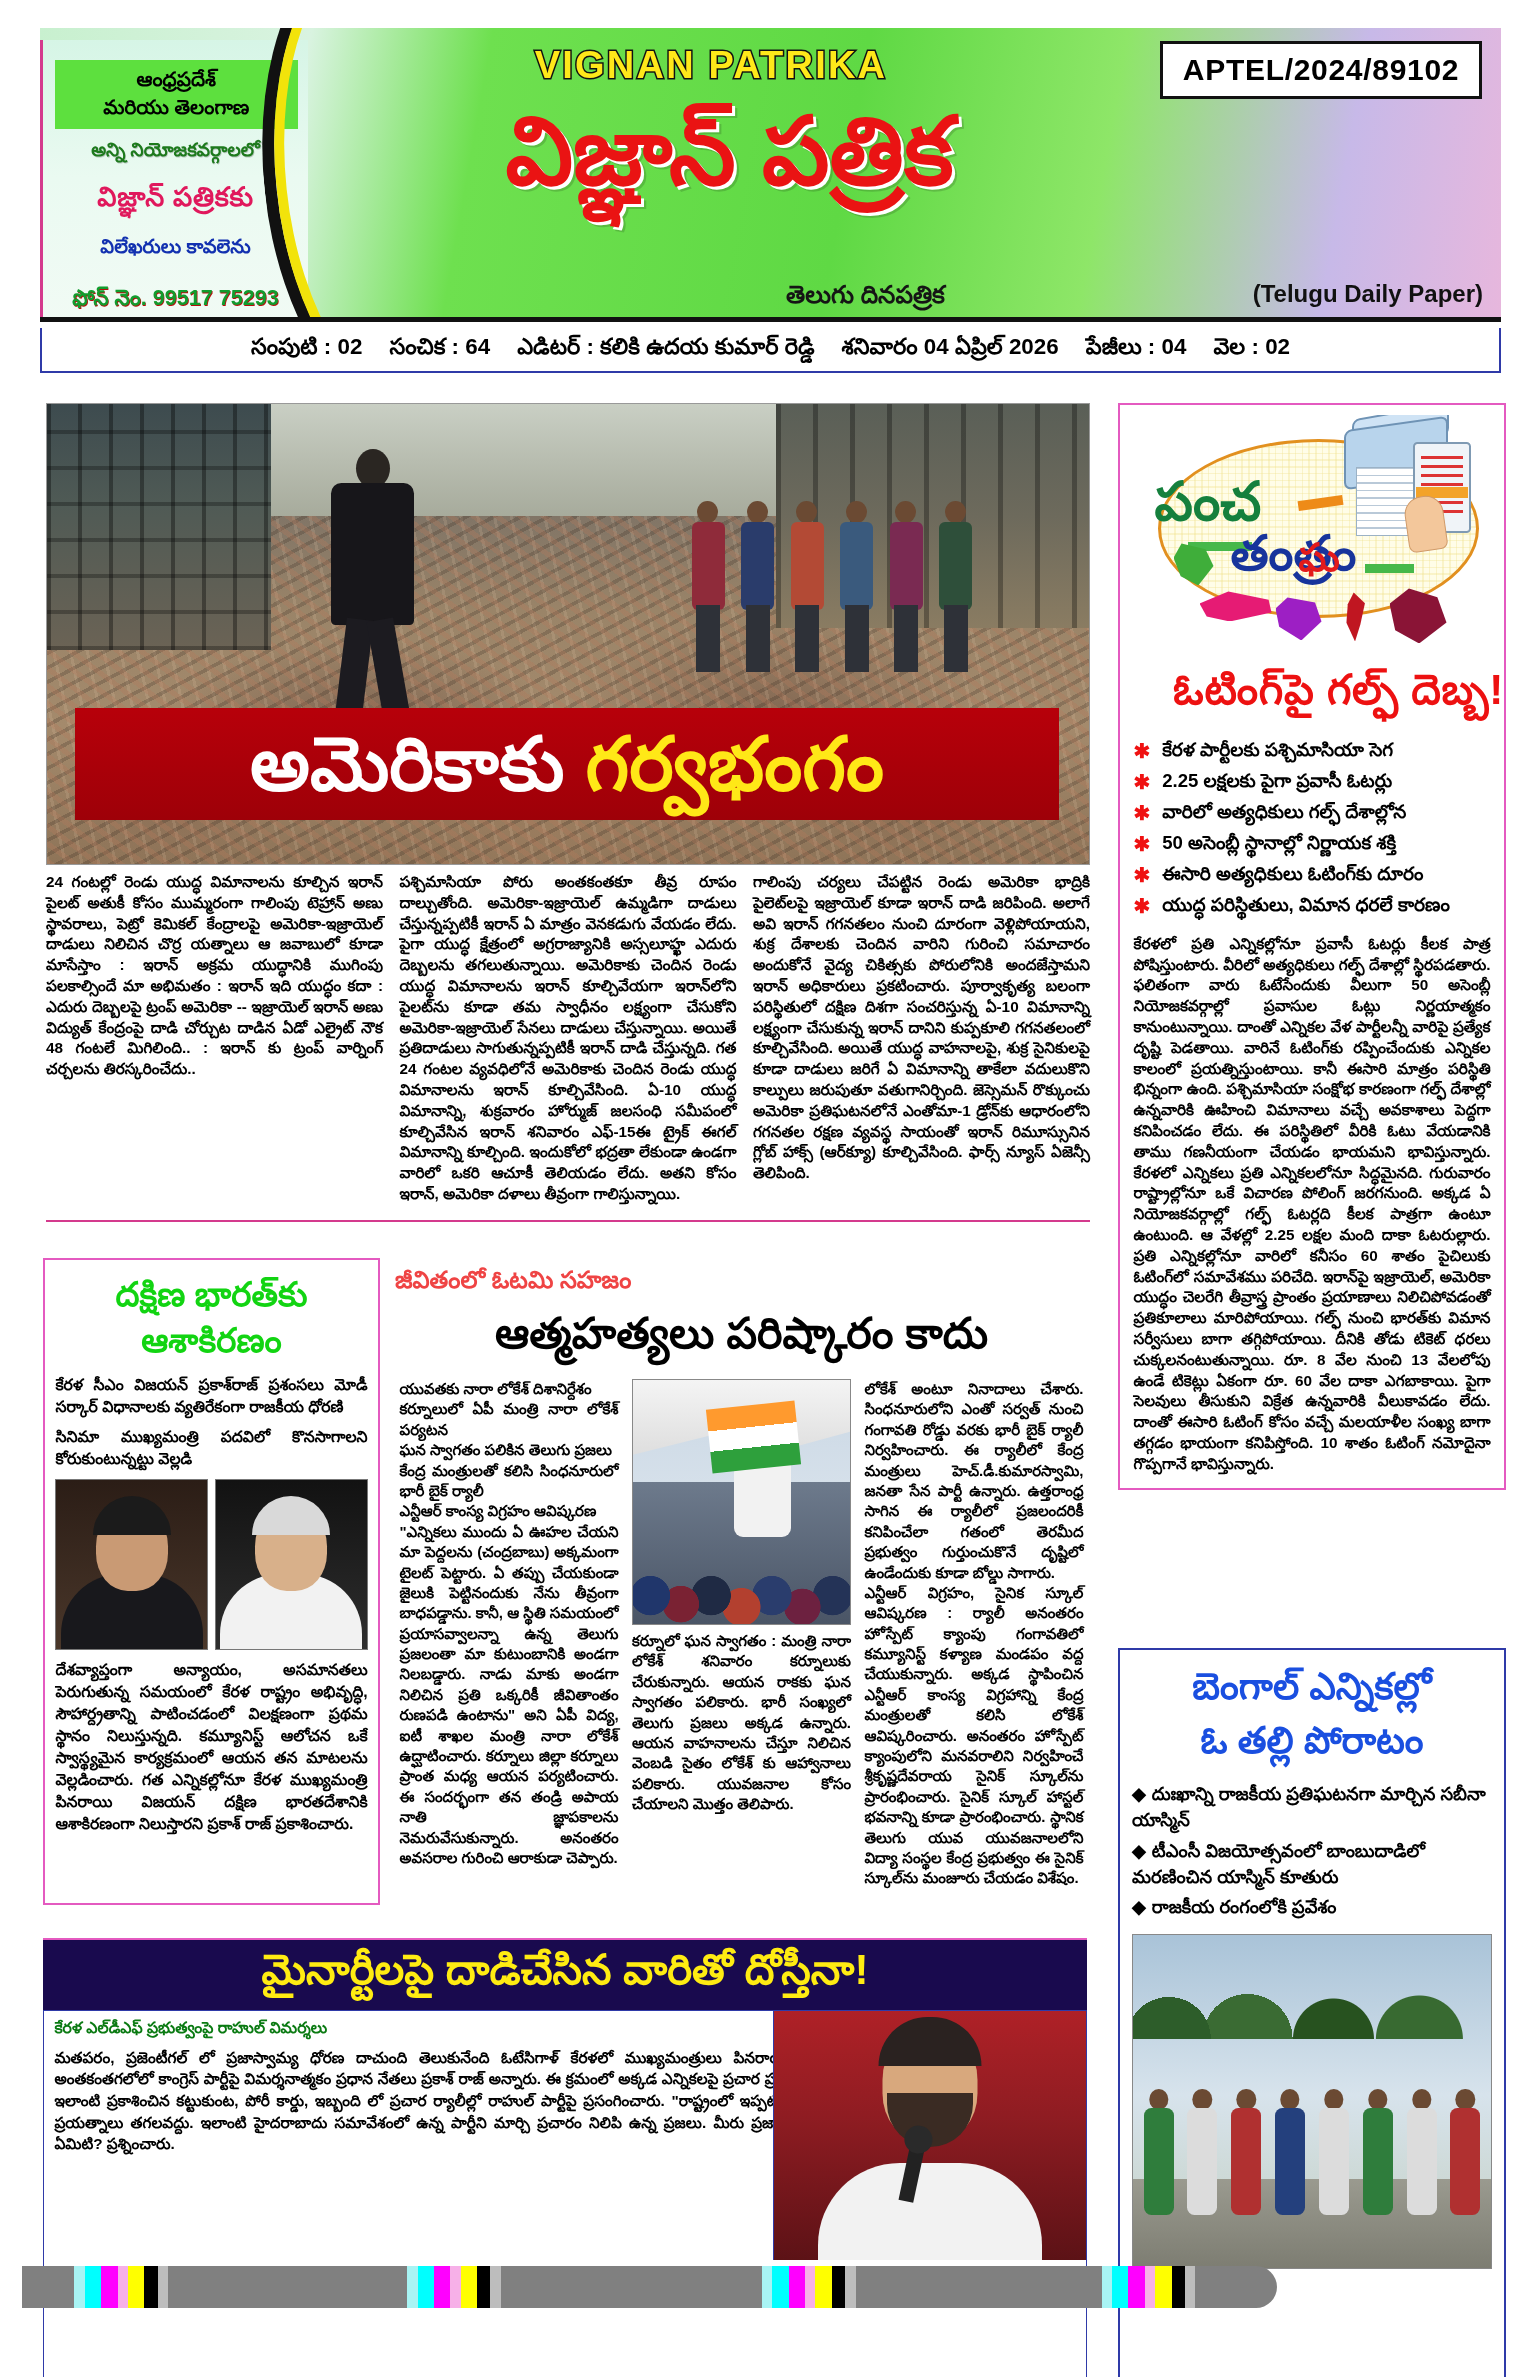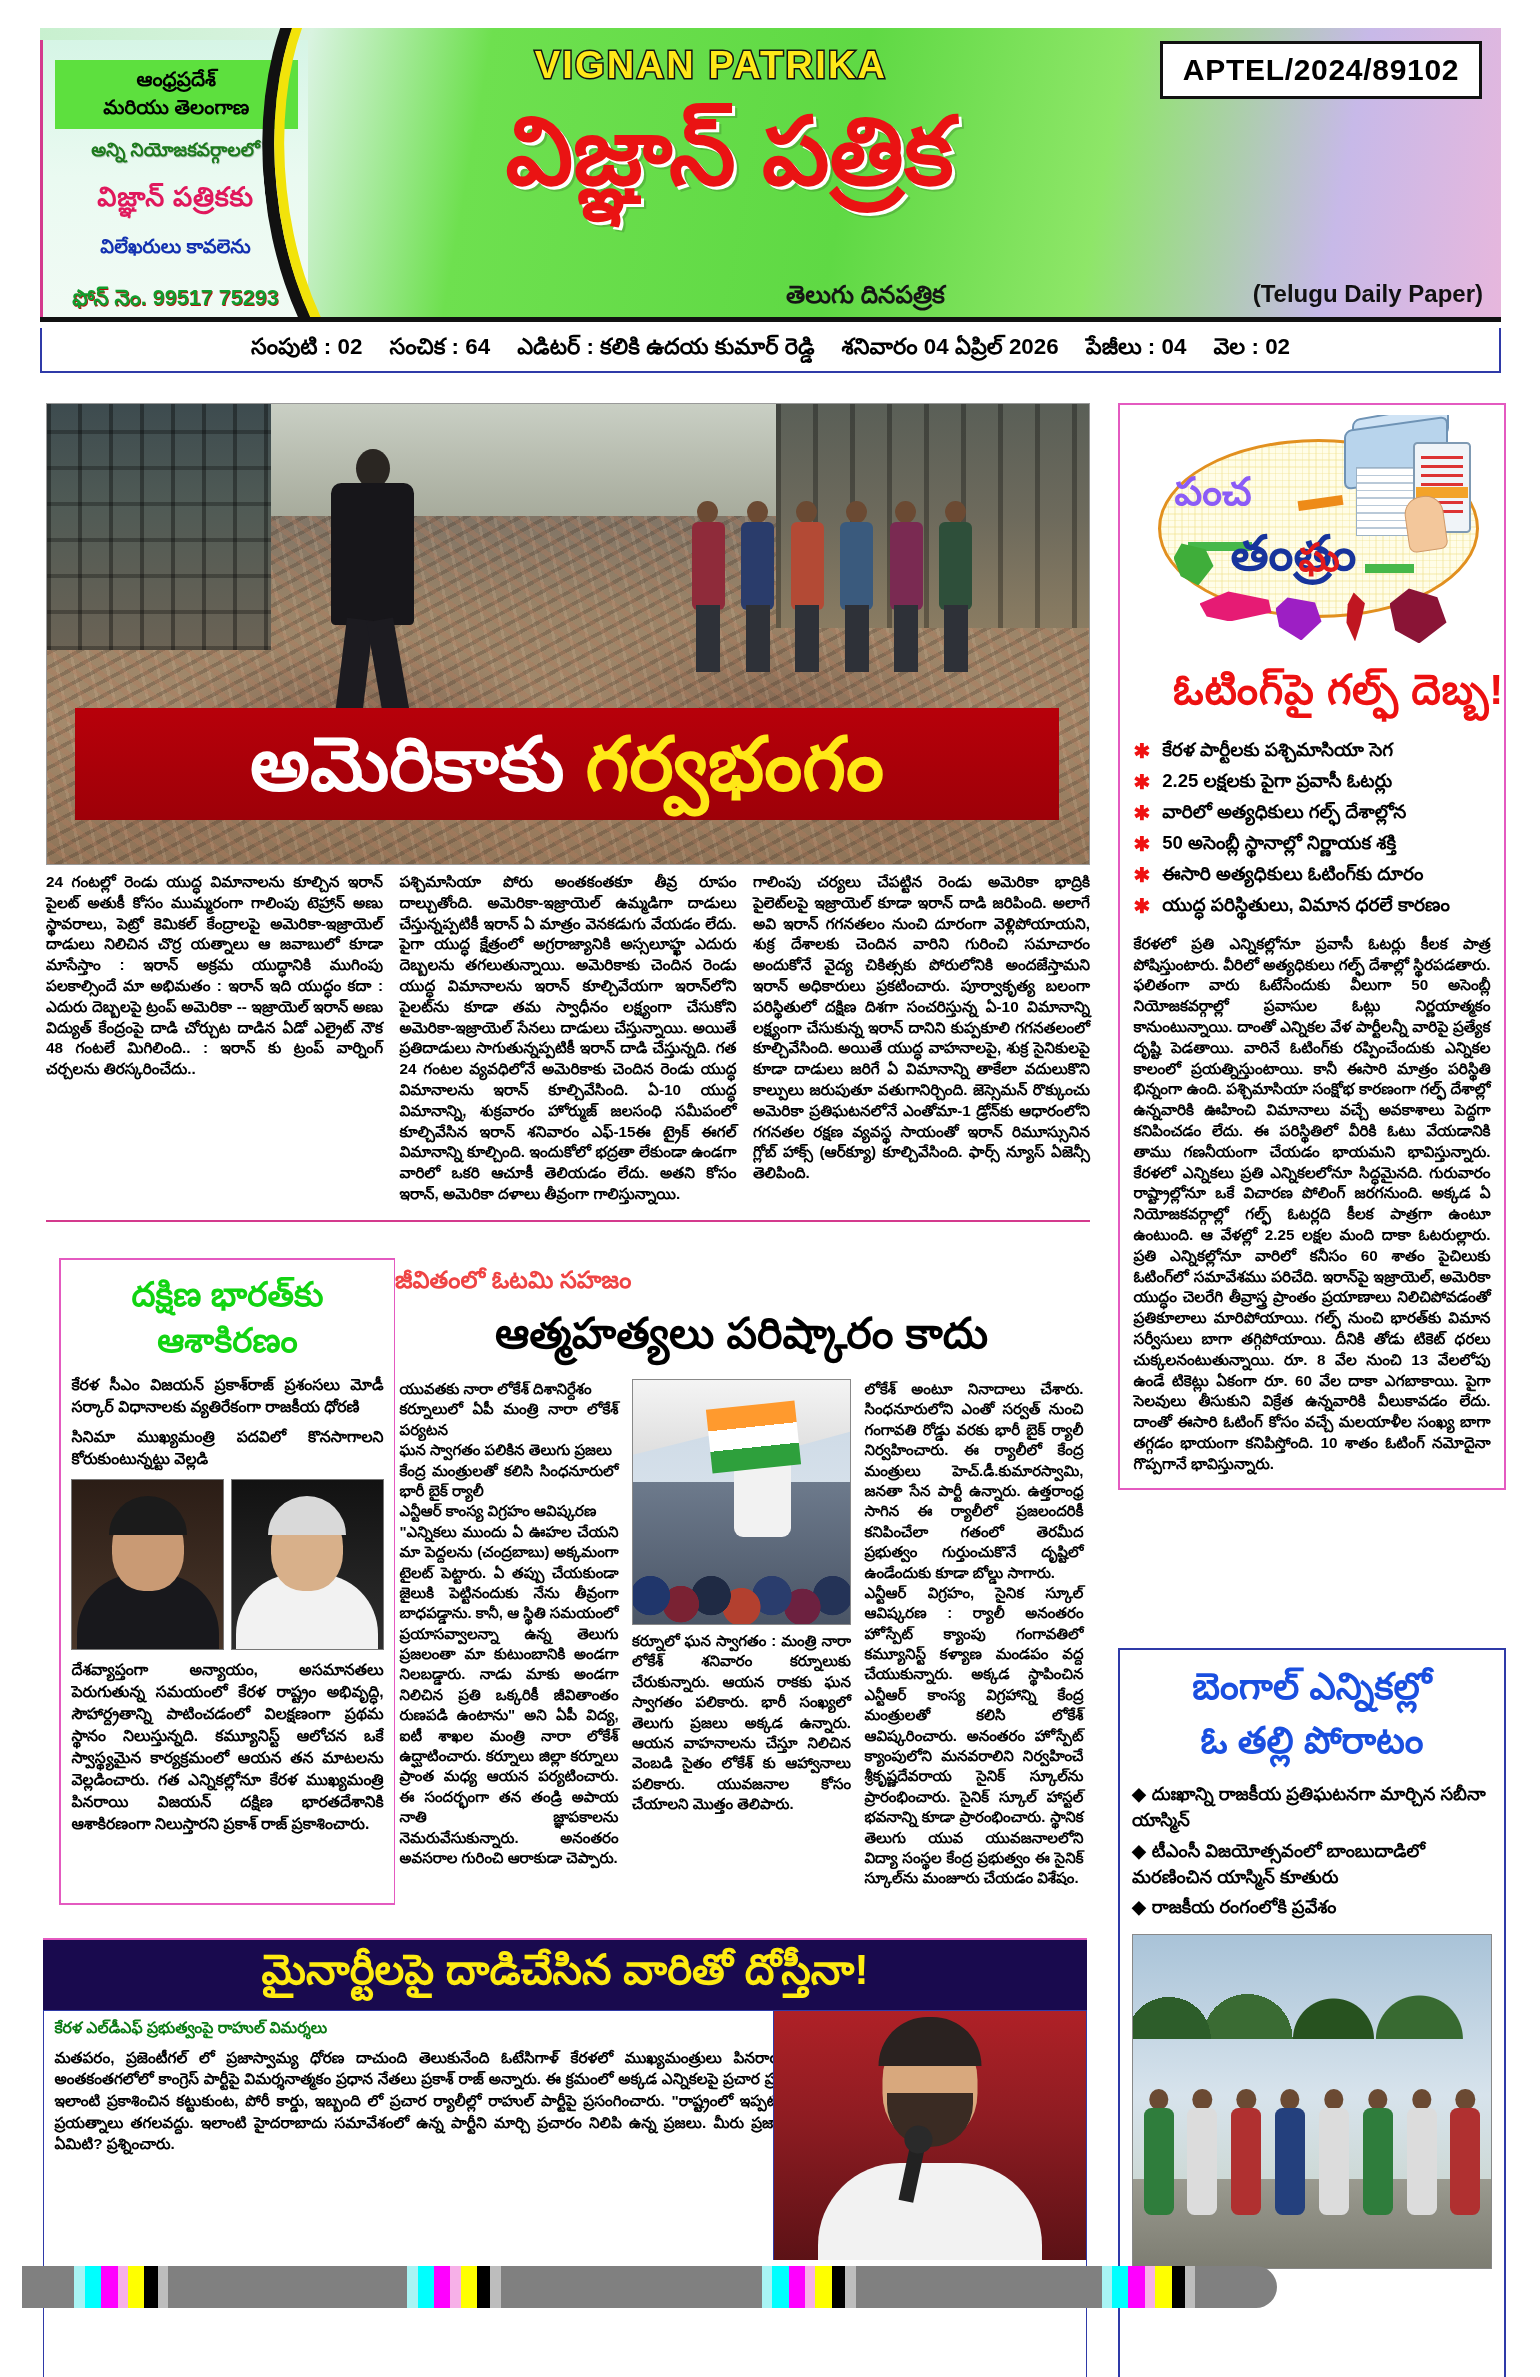--- a/index.html
+++ b/index.html
@@ -277,21 +277,21 @@
     border-radius:50%;
     border:3px solid #e2901f;
     background:
       repeating-linear-gradient(0deg, rgba(240,225,140,.35) 0 1.5px, transparent 1.5px 6.7px),
       repeating-linear-gradient(90deg, rgba(240,225,140,.35) 0 1.5px, transparent 1.5px 6.7px),
       #fffde8;
   }
   .pt-bar-g { position:absolute; left:60px; top:127px; width:64px; height:8.2px; background:#46b84a; }
   .pt-bar-o { position:absolute; left:170px; top:83px; width:45px; height:9.7px; background:#ee8b18; transform:rotate(-8deg); }
   .pt-bar-g2 { position:absolute; left:237px; top:149px; width:49px; height:8.2px; background:#46b84a; }
-  .pt-word1 { position:absolute; left:47px; top:55px; font-size:39px; font-weight:900; color:#8b5cf6; }
+  .pt-word1 { position:absolute; left:27px; top:55px; font-size:54px; font-weight:900; color:#15803d; }
   .pt-word2 { position:absolute; left:103px; top:110px; font-size:49px; font-weight:900; color:#17349c; }
   .pt-x { position:absolute; left:171px; top:121px; font-size:39px; font-weight:900; color:#e31b1b; }
   .map { position:absolute; }
   .map.ap { left:46px; top:128px; width:40px; height:42px; background:#3fae3a;
     clip-path: polygon(20% 0%, 80% 14%, 100% 54%, 62% 100%, 18% 78%, 0% 34%); }
   .map.tn { left:72px; top:176px; width:72px; height:30px; background:#e61b74;
     clip-path: polygon(0% 40%, 40% 0%, 96% 28%, 100% 70%, 42% 100%, 10% 84%); }
   .map.tg { left:148px; top:182px; width:46px; height:43px; background:#9d1fc4;
     clip-path: polygon(26% 0%, 86% 12%, 100% 56%, 56% 100%, 8% 68%, 0% 26%); }
   .map.kl { left:213px; top:177px; width:33px; height:49px; background:#c01621;
@@ -330,21 +330,20 @@
   }
 
   
   .dbox {
     position: absolute;
     left: 43px; top: 1258px;
     width: 337px; height: 647px;
     border: 2.2px solid #e45ac0;
     background: #fff;
     padding: 12px 10.4px;
-    margin-left: 16px;
   }
   .dbox h2 {
     text-align:center; color:#12d412; font-size:34px; font-weight:900; line-height:1.35;
     margin-bottom: 10.4px;
   }
   .dbox p { font-size: 15.7px; line-height:1.4; font-weight:600; text-align:justify; margin-bottom:7.5px; }
   .portraits {
     display:flex; gap: 7.5px; margin: 9px 0;
   }
   .portrait { flex:1; height: 171px; border:0.7px solid #777; position:relative; overflow:hidden; }

